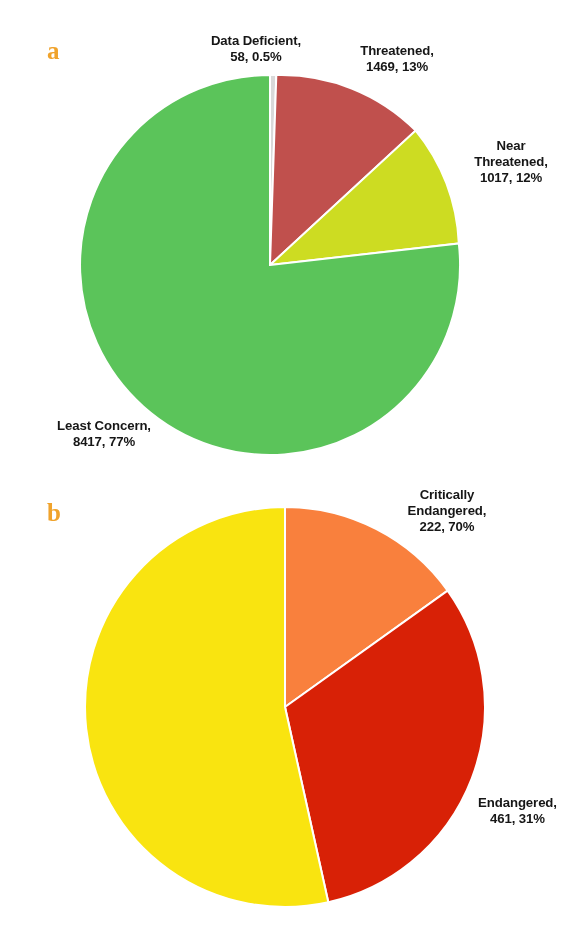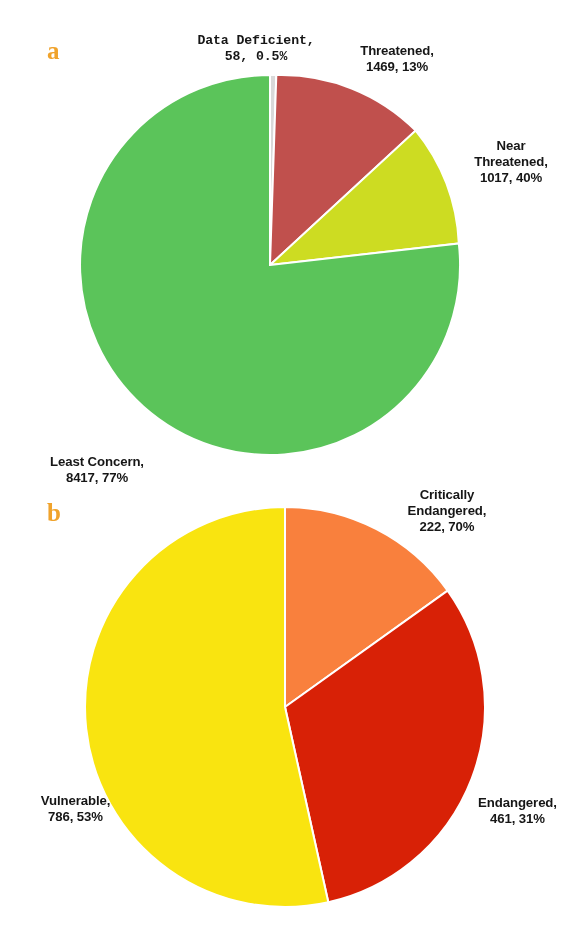--- a/index.html
+++ b/index.html
@@ -75,31 +75,31 @@
 
       <path d="M 270 265 L 270 75 A 190 190 0 0 1 276.31 75.10 Z" fill="#D9D9D9" stroke="#ffffff" stroke-width="2"></path>
 
       <path d="M 270 265 L 276.31 75.10 A 190 190 0 0 1 415.68 130.59 Z" fill="#C0504D" stroke="#ffffff" stroke-width="2"></path>
 
       <path d="M 270 265 L 415.68 130.59 A 190 190 0 0 1 458.81 243.47 Z" fill="#CDDC22" stroke="#ffffff" stroke-width="2"></path>
 
       <path d="M 270 265 L 458.81 243.47 A 190 190 0 1 1 270 75 Z" fill="#5BC45A" stroke="#ffffff" stroke-width="2"></path>
     </svg>
 
-    <div class="slice-label" style="left:191px; top:33px; width:130px;font-family:Liberation Mono, monospace;">Data Deficient,
+    <div class="slice-label" style="left:191px; top:33px; width:130px;">Data Deficient,
 58, 0.5%</div>
 
     <div class="slice-label" style="left:337px; top:43px; width:120px;">Threatened,
 1469, 13%</div>
 
     <div class="slice-label" style="left:452px; top:138px; width:118px;">Near
 Threatened,
-1017, 40%</div>
+1017, 12%</div>
 
-    <div class="slice-label" style="left:27px; top:418px; width:140px;margin-top:36px;">Least Concern,
+    <div class="slice-label" style="left:34px; top:418px; width:140px;">Least Concern,
 8417, 77%</div>
   </div>
 
   <div class="panel" id="panel-b">
 
     <div class="panel-letter" id="letter-b" style="top:28px;">b</div>
 
     <svg class="pie-svg" id="pie-b" width="580" height="469" viewBox="0 0 580 469">
 
       <path d="M 285 235 L 285 35 A 200 200 0 0 1 447.62 118.68 Z" fill="#F9803D" stroke="#ffffff" stroke-width="2"></path>
@@ -109,17 +109,15 @@
       <path d="M 285 235 L 328.31 430.26 A 200 200 0 1 1 285 35 Z" fill="#F9E410" stroke="#ffffff" stroke-width="2"></path>
     </svg>
 
     <div class="slice-label" style="left:372px; top:15px; width:150px;">Critically
 Endangered,
 222, 70%</div>
 
     <div class="slice-label" style="left:460px; top:323px; width:115px;">Endangered,
 461, 31%</div>
 
-    <div class="slice-label" style="left:18px; top:321px; width:115px;">Vulnerable,
-786, 53%</div>
   </div>
 
 </div>
 
 </body></html>

